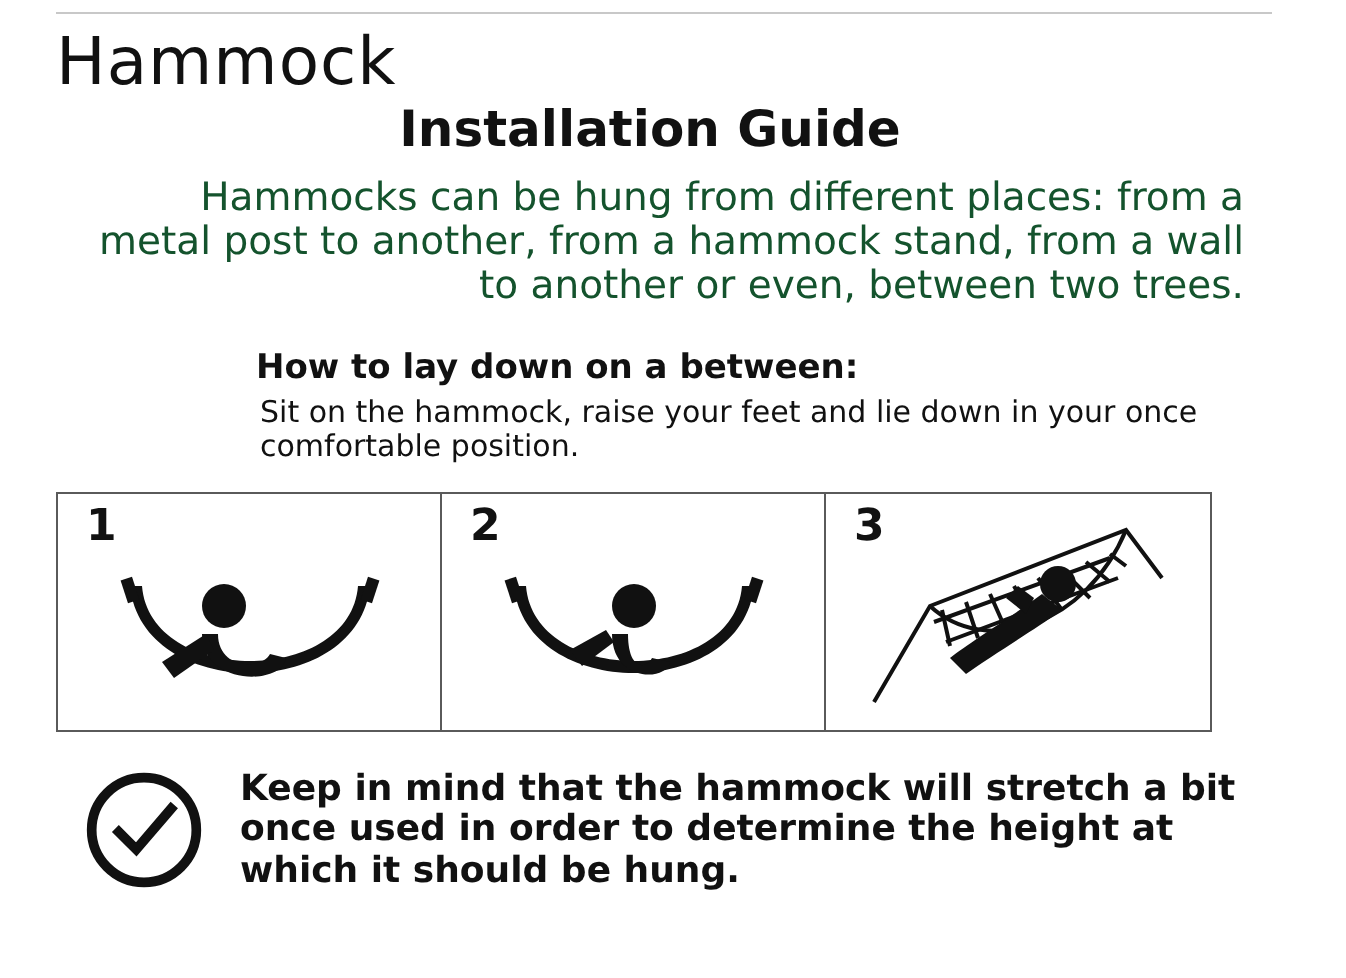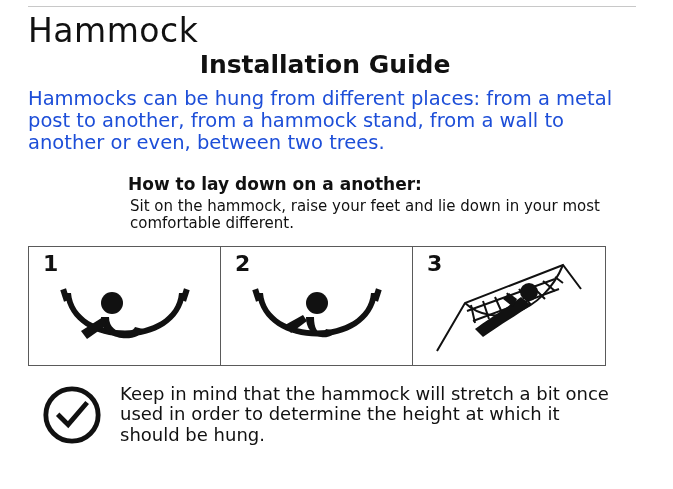--- a/index.html
+++ b/index.html
@@ -44,23 +44,24 @@
     font-weight: bold;
     margin: 0;
     padding-top: 2px;
     line-height: 1.1;
     color: #111;
     text-align: center;
   }
   .intro {
     font-size: 19.5px;
     line-height: 1.12;
-    margin: 10px 0 0 0;
-    color: #1d4ed8;
+    margin: 10px 0 0 16px;
+    color: #14532d;
     max-width: 615px;
+    text-align: right;
   }
   .howto {
     margin-top: 20px;
     padding-left: 100px;
   }
   .howto-title {
     font-size: 17px;
     font-weight: bold;
     margin: 0;
     color: #111;
@@ -100,21 +101,22 @@
   .step-art {
     position: absolute;
     left: 0;
     top: 12px;
     width: 100%;
     height: 104px;
   }
   .footer {
     margin-top: 18px;
     display: flex;
-    align-items: flex-start;
+    align-items: flex-end;
+    font-weight: bold;
   }
   .check-wrap {
     width: 88px;
     flex: 0 0 88px;
     display: flex;
     justify-content: center;
     align-items: center;
   }
   .footer-text {
     font-size: 18px;
@@ -129,22 +131,22 @@
 <div class="page">
 
   <div class="top-rule"></div>
 
   <h1 class="title">Hammock</h1>
   <h2 class="subtitle">Installation Guide</h2>
 
   <p class="intro">Hammocks can be hung from different places: from a metal post to another, from a hammock stand, from a wall to another or even, between two trees.</p>
 
   <div class="howto">
-    <p class="howto-title">How to lay down on a another:</p>
-    <p class="howto-text">Sit on the hammock, raise your feet and lie down in your most comfortable different.</p>
+    <p class="howto-title">How to lay down on a between:</p>
+    <p class="howto-text">Sit on the hammock, raise your feet and lie down in your once comfortable position.</p>
   </div>
 
   <div class="steps">
 
     <div class="step">
       <div class="step-num">1</div>
       <div class="step-art">
         <svg viewBox="0 0 192 104" width="192" height="104" xmlns="http://www.w3.org/2000/svg" preserveAspectRatio="xMidYMid meet">
           <g fill="#111111">
 

